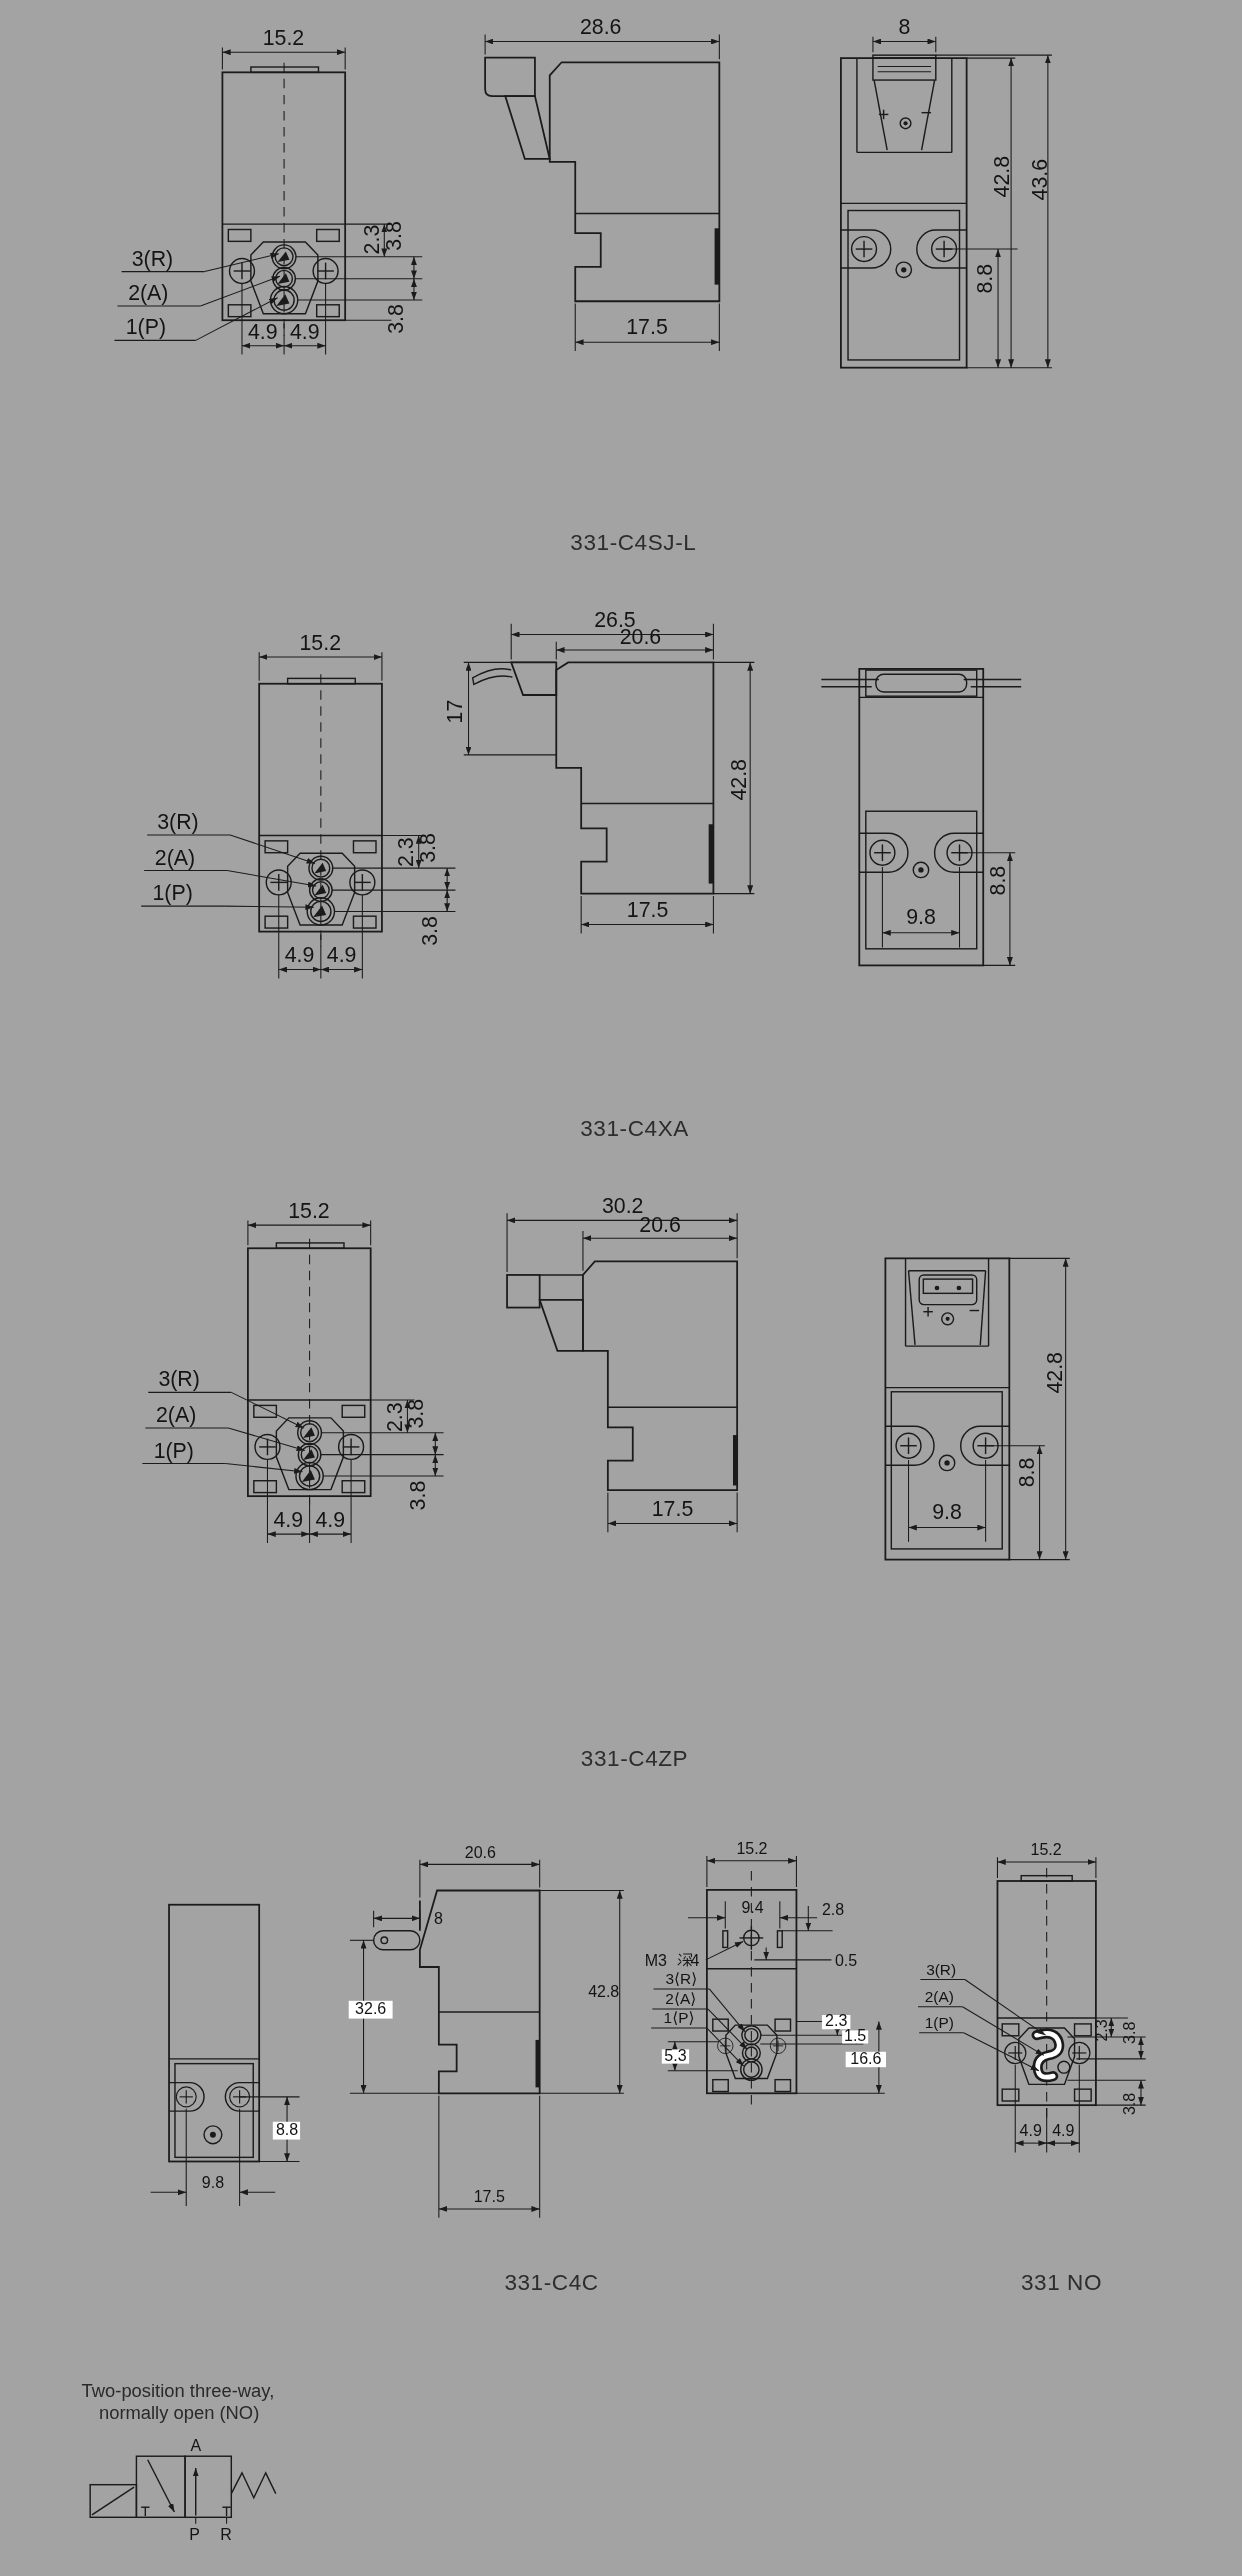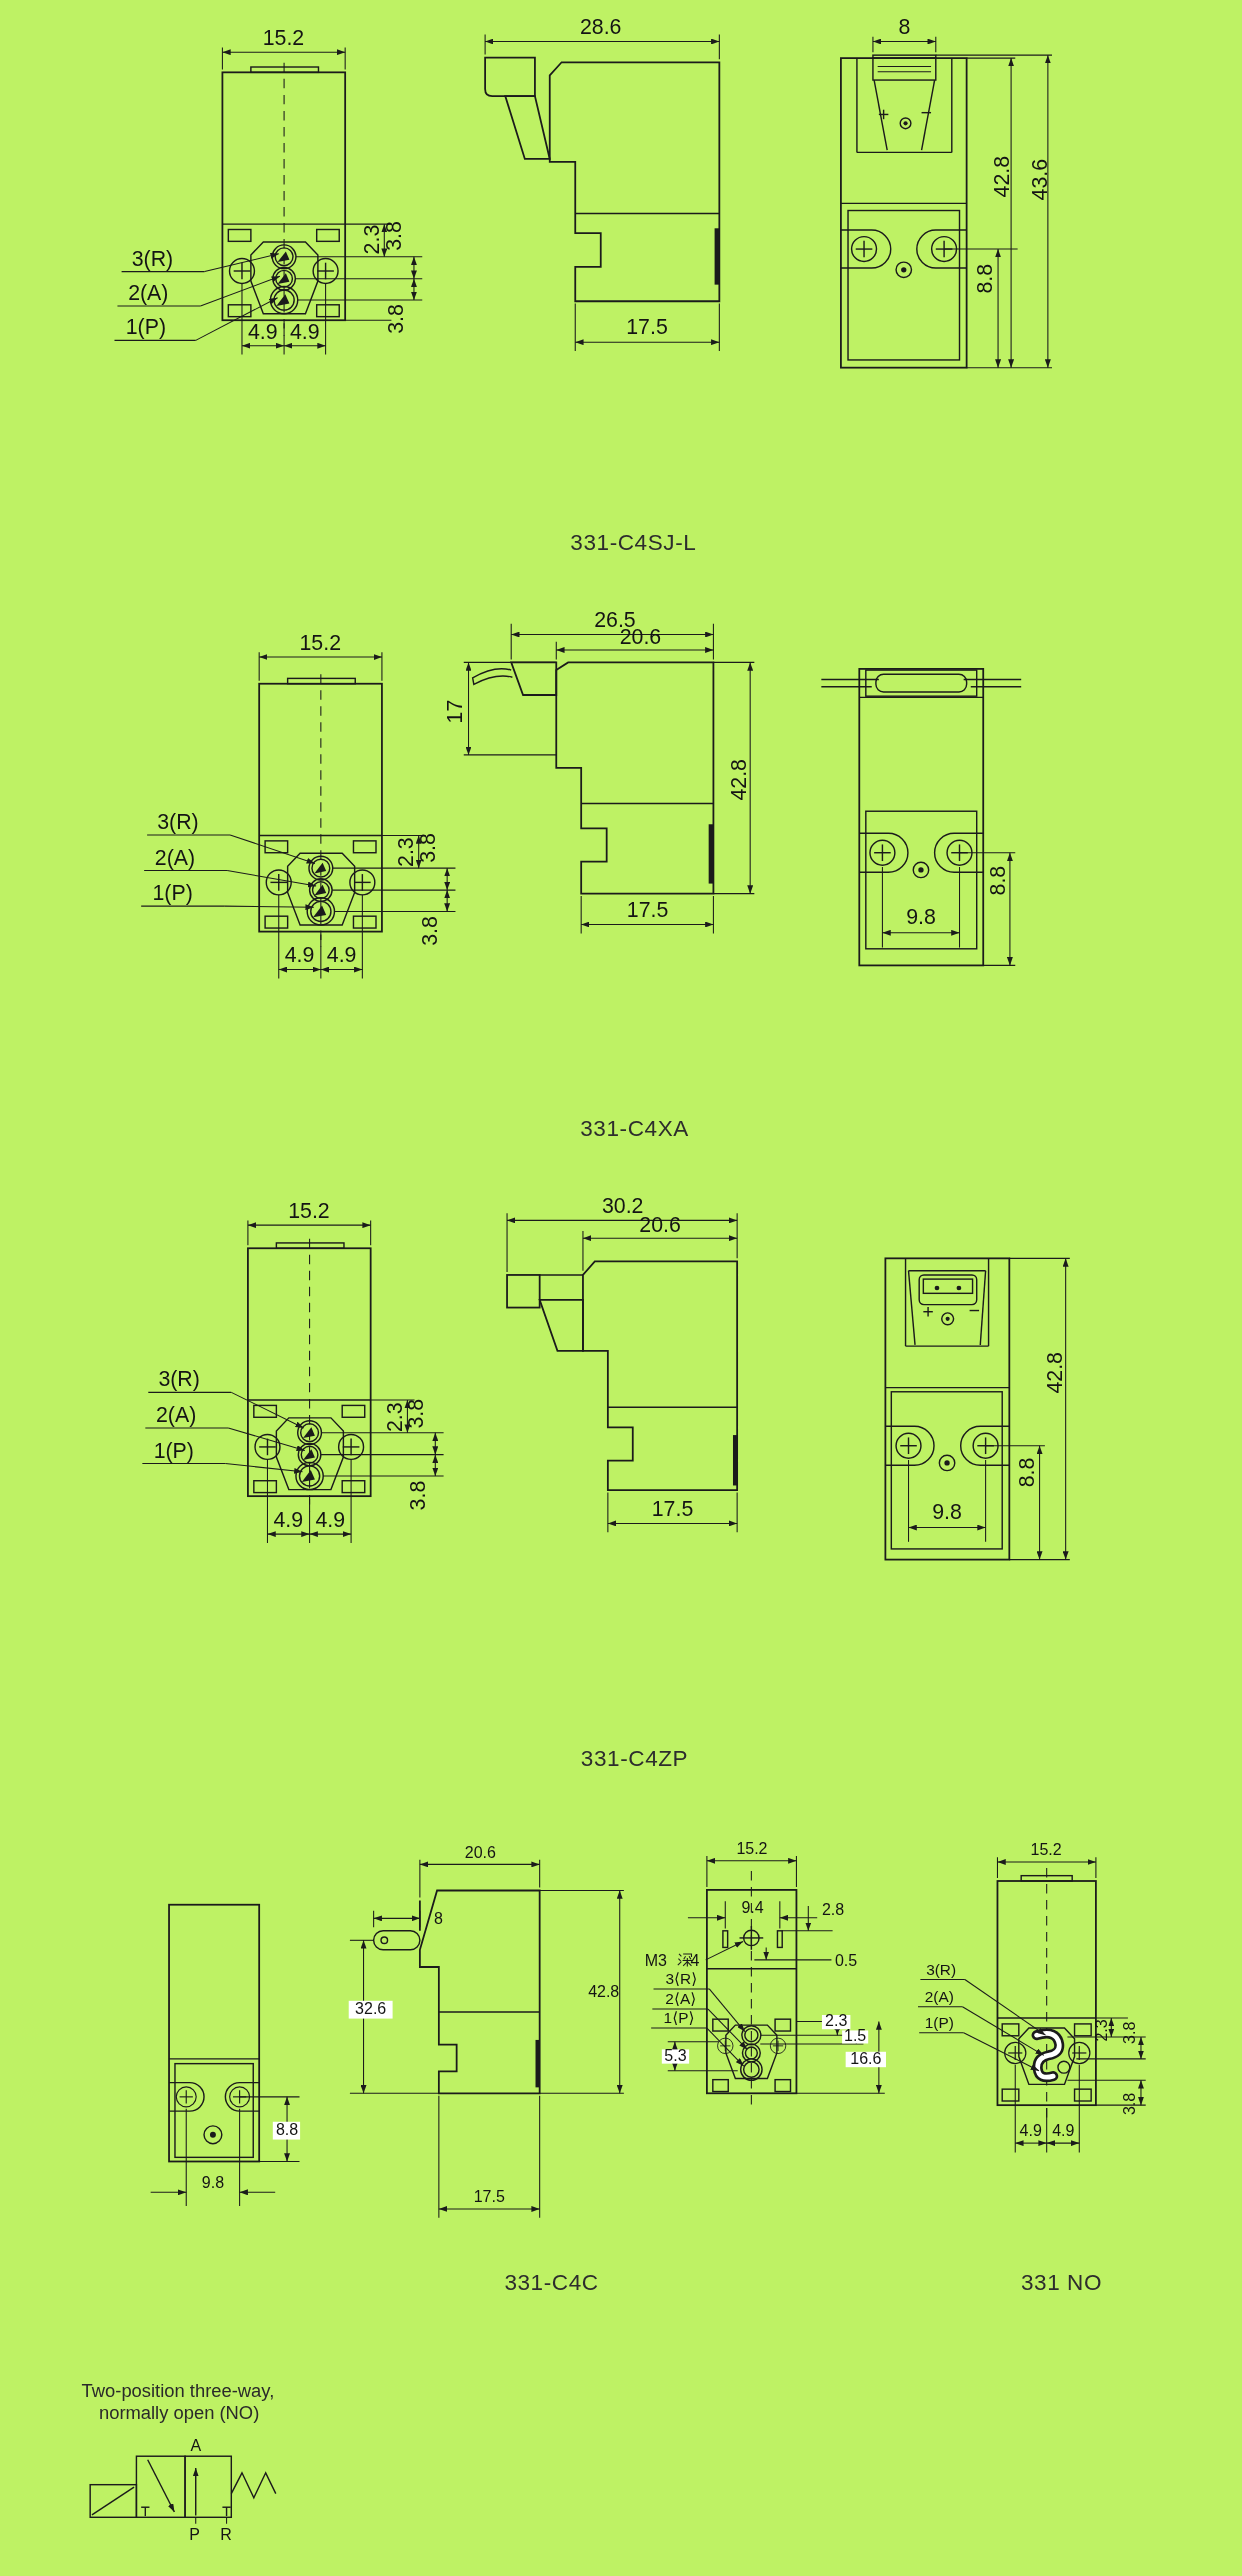--- a/index.html
+++ b/index.html
@@ -18,21 +18,21 @@
   .dimL{ font-size:27px; text-anchor:start;  }
   .plbl{ font-size:36px; text-anchor:middle; }
   .plb4{ font-size:26px; text-anchor:middle; }
   .mlbl{ font-size:38px; text-anchor:middle; letter-spacing:1px; fill:#2d2d2d; }
   .cap { font-size:31px; text-anchor:middle; fill:#2a2a2a; }
   .sym { font-size:27px; text-anchor:middle; }
 </style>
 </head>
 <body>
 
-<div id="page" style="background: #bef264;">
+<div id="page" style="background: #a3a3a3;">
 <svg width="1243" height="2576" viewBox="0 0 2096 4344">
 
   <defs>
     <marker id="arw" markerWidth="15" markerHeight="10" refX="14" refY="5" orient="auto-start-reverse" markerUnits="userSpaceOnUse">
       <path d="M0,0 L14,5 L0,10 Z" style="fill:var(--line)"></path>
     </marker>
 
     <g id="scrw">
       <circle r="21" class="o2"></circle>
       <line x1="-14" y1="0" x2="14" y2="0" class="o2"></line>

